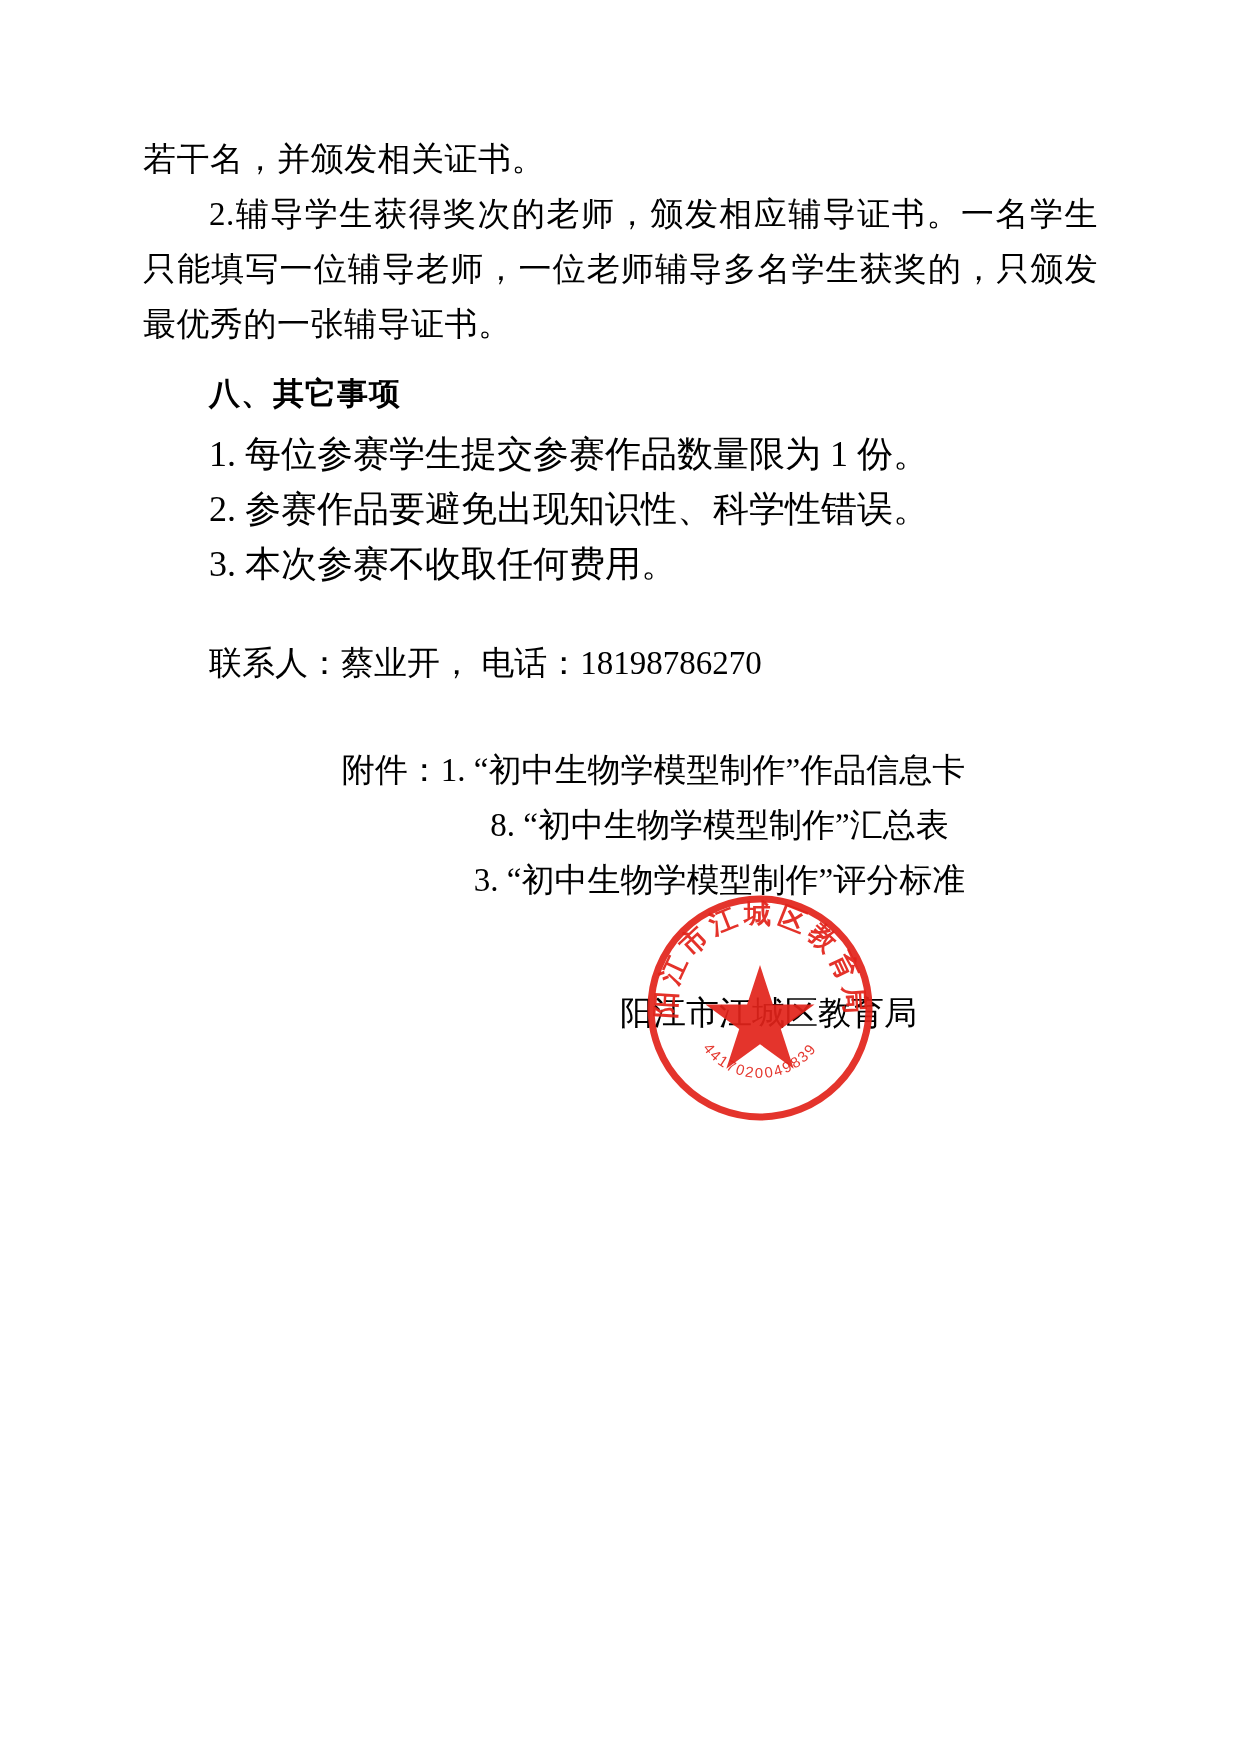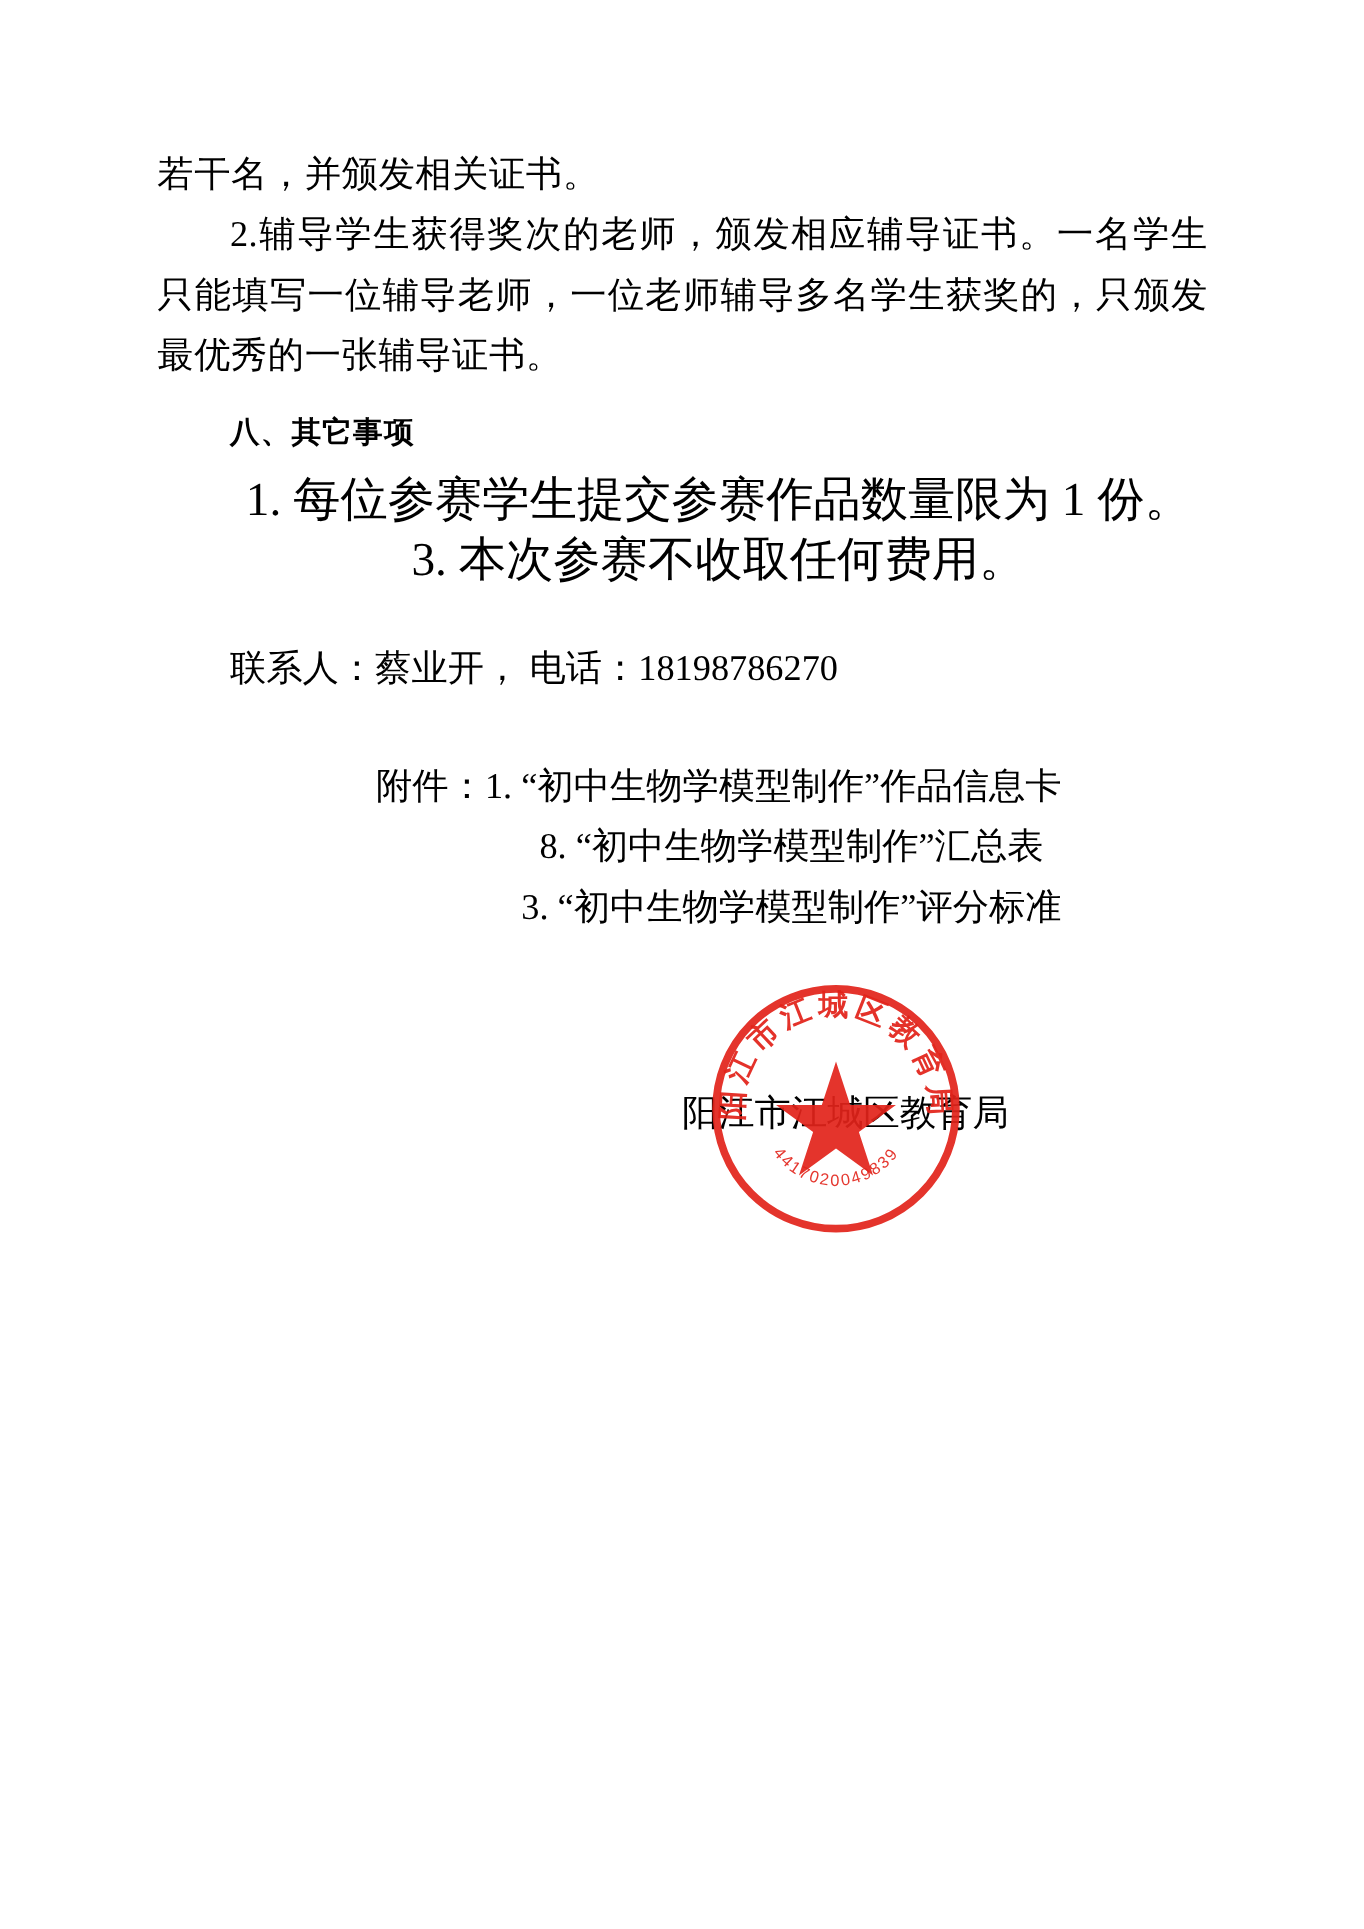--- a/index.html
+++ b/index.html
@@ -26,34 +26,33 @@
     font-size: 33px;
     line-height: 55px;
     letter-spacing: 0.5px;
     margin: 0;
     text-align: justify;
   }
   .indent {
     text-indent: 66px;
   }
   .section-head {
-    font-size: 27px;
+    font-size: 31px;
     line-height: 55px;
     font-weight: bold;
     margin: 14px 0 6px 0;
     text-indent: 66px;
     letter-spacing: 1px;
     font-family: Liberation Serif, serif;
   }
   .list-line {
-    font-size: 43px;
+    font-size: 36px;
     line-height: 55px;
     text-indent: 66px;
     margin: 0;
-    text-align: center;
   }
   .spacer-md { height: 44px; }
   .contact {
     font-size: 33px;
     line-height: 55px;
     text-indent: 66px;
     margin: 0;
   }
   .attach-block {
     margin-top: 8px;
@@ -108,20 +107,21 @@
 
   <div class="body-area">
 
     <p class="para">若干名，并颁发相关证书。</p>
 
     <p class="para indent">2.辅导学生获得奖次的老师，颁发相应辅导证书。一名学生只能填写一位辅导老师，一位老师辅导多名学生获奖的，只颁发最优秀的一张辅导证书。</p>
 
     <h2 class="section-head">八、其它事项</h2>
 
     <p class="list-line">1. 每位参赛学生提交参赛作品数量限为 1 份。</p>
+    <p class="list-line">2. 参赛作品要避免出现知识性、科学性错误。</p>
     <p class="list-line">3. 本次参赛不收取任何费用。</p>
 
     <div class="spacer-md"></div>
 
     <p class="contact">联系人：蔡业开，  电话：18198786270</p>
 
     <div class="spacer-md"></div>
 
     <div class="attach-block">
       <p class="attach-line">附件：1.  “初中生物学模型制作”作品信息卡</p>

